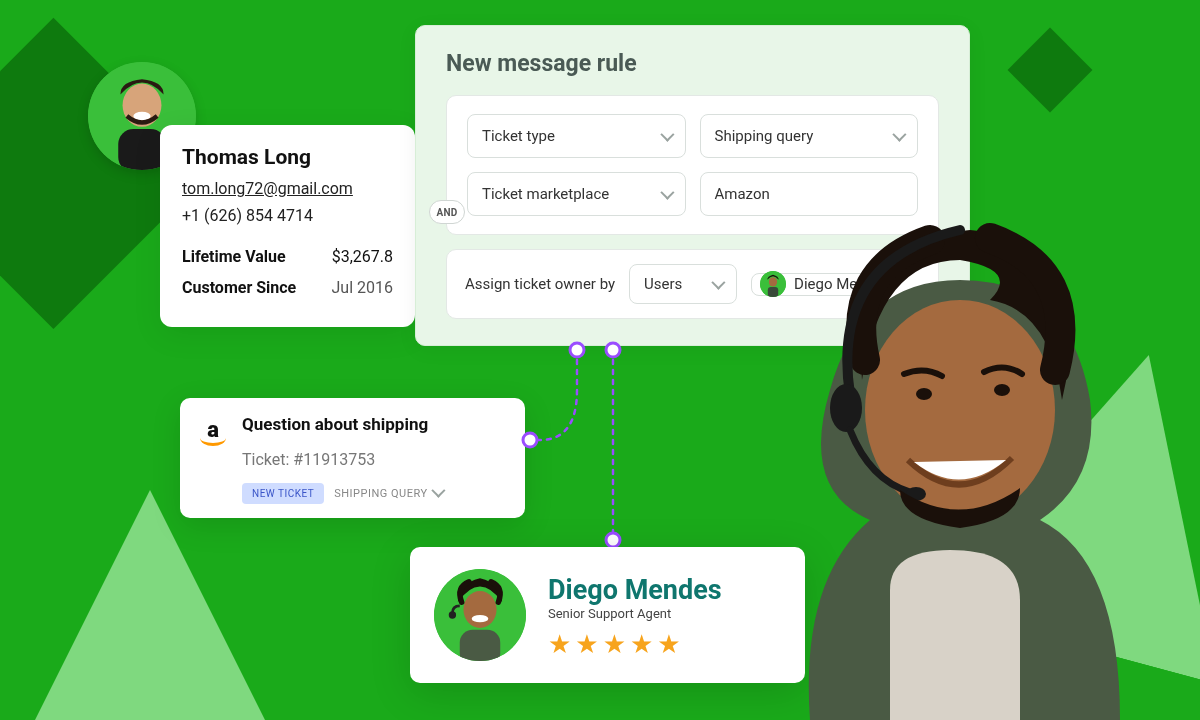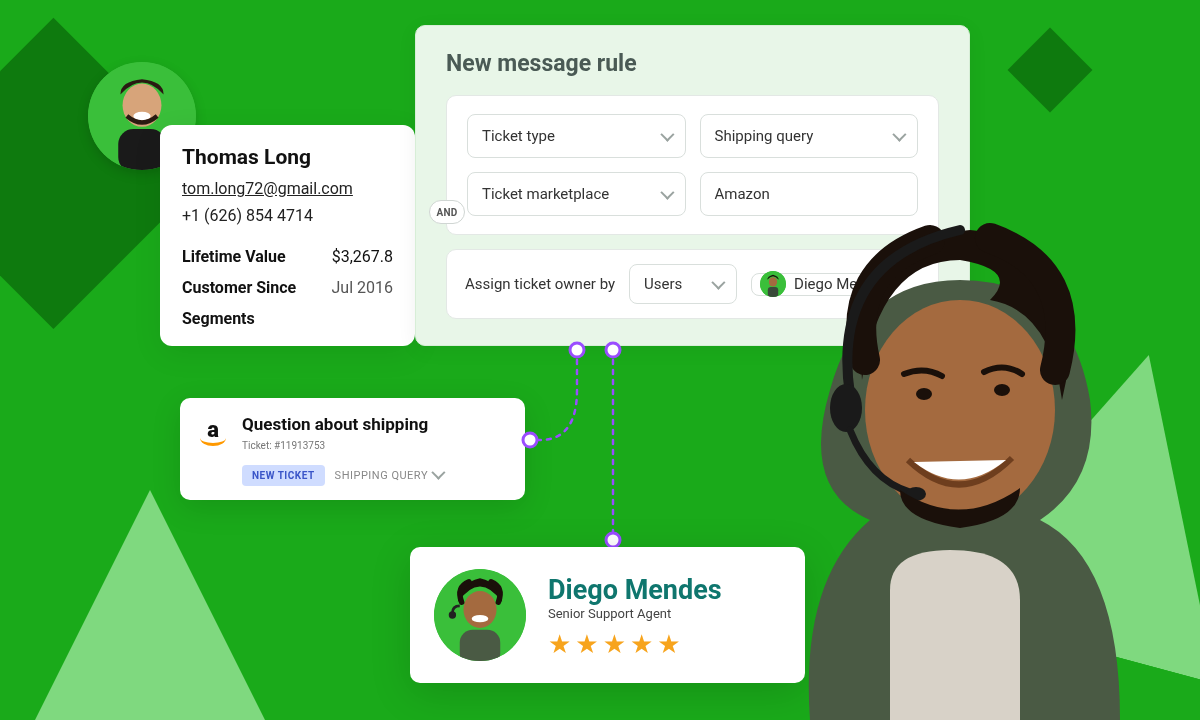--- a/index.html
+++ b/index.html
@@ -88,27 +88,27 @@
     display: flex; align-items: center; justify-content: center;
     font-weight: 900; font-size: 22px; color: #111;
     position: relative;
   }
   .amazon-icon .smile {
     position: absolute; left: 2px; right: 2px; bottom: -2px; height: 8px;
     border-bottom: 3px solid #ff9900;
     border-radius: 0 0 50% 50% / 0 0 100% 100%;
   }
   .ticket-title { font-size: 17px; font-weight: 700; color: #111; }
-  .ticket-sub { font-size: 10px; color: #777; margin-top: 6px; }
+  .ticket-sub { font-size: 16px; color: #777; margin-top: 16px; }
   .ticket-tags { display: flex; gap: 10px; align-items: center; margin-top: 14px; margin-left: 44px; }
   .tag-new {
     background: #cfdcff;
     color: #3a55c8;
     font-size: 10px;
-    font-weight: 700;
+    font-weight: 400;
     letter-spacing: 0.5px;
     padding: 5px 10px;
     border-radius: 4px;
   }
   .tag-query {
     font-size: 11px; color: #888; letter-spacing: 0.5px;
     display: flex; align-items: center; gap: 4px;
   }
 
   
@@ -263,21 +263,20 @@
   <a class="email">tom.long72@gmail.com</a>
   <div class="phone">+1 (626) 854 4714</div>
   <div class="kv">
     <span class="k">Lifetime Value</span>
     <span>$3,267.8</span>
   </div>
   <div class="kv">
     <span class="k">Customer Since</span>
     <span class="v-light">Jul 2016</span>
   </div>
-  <div class="seg-label">Segments</div>
 </div>
 
 <div class="ticket-card">
   <div class="ticket-head">
     <div class="amazon-icon">
       <span>a</span>
       <span class="smile"></span>
     </div>
     <div>
       <div class="ticket-title">Question about shipping</div>

